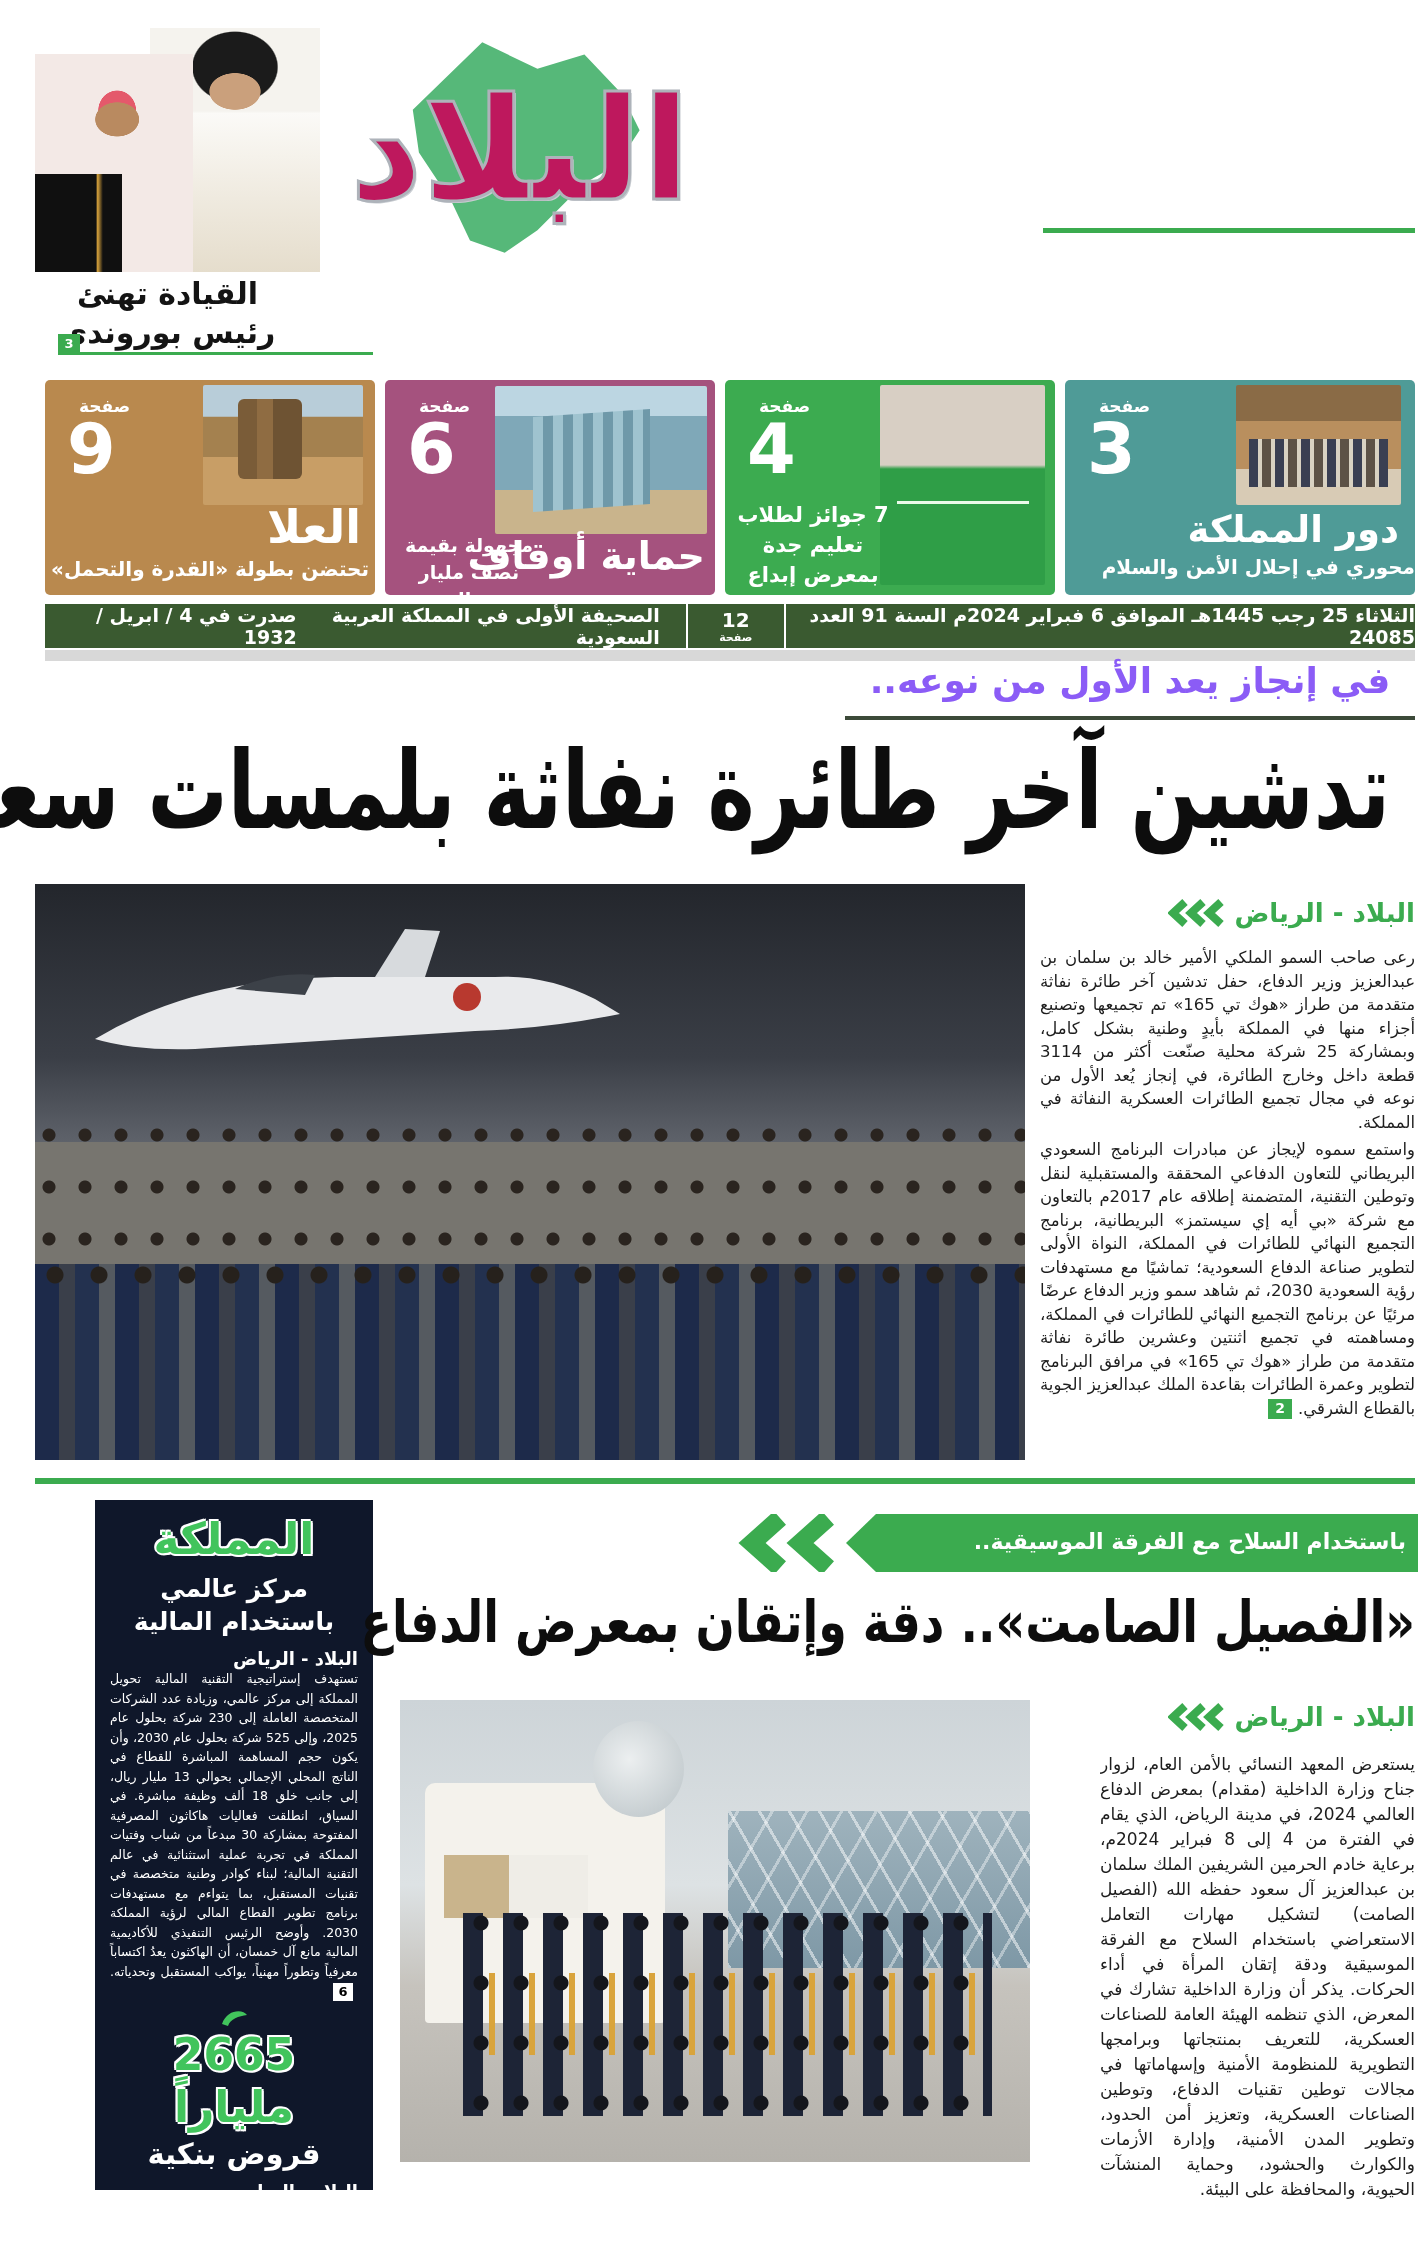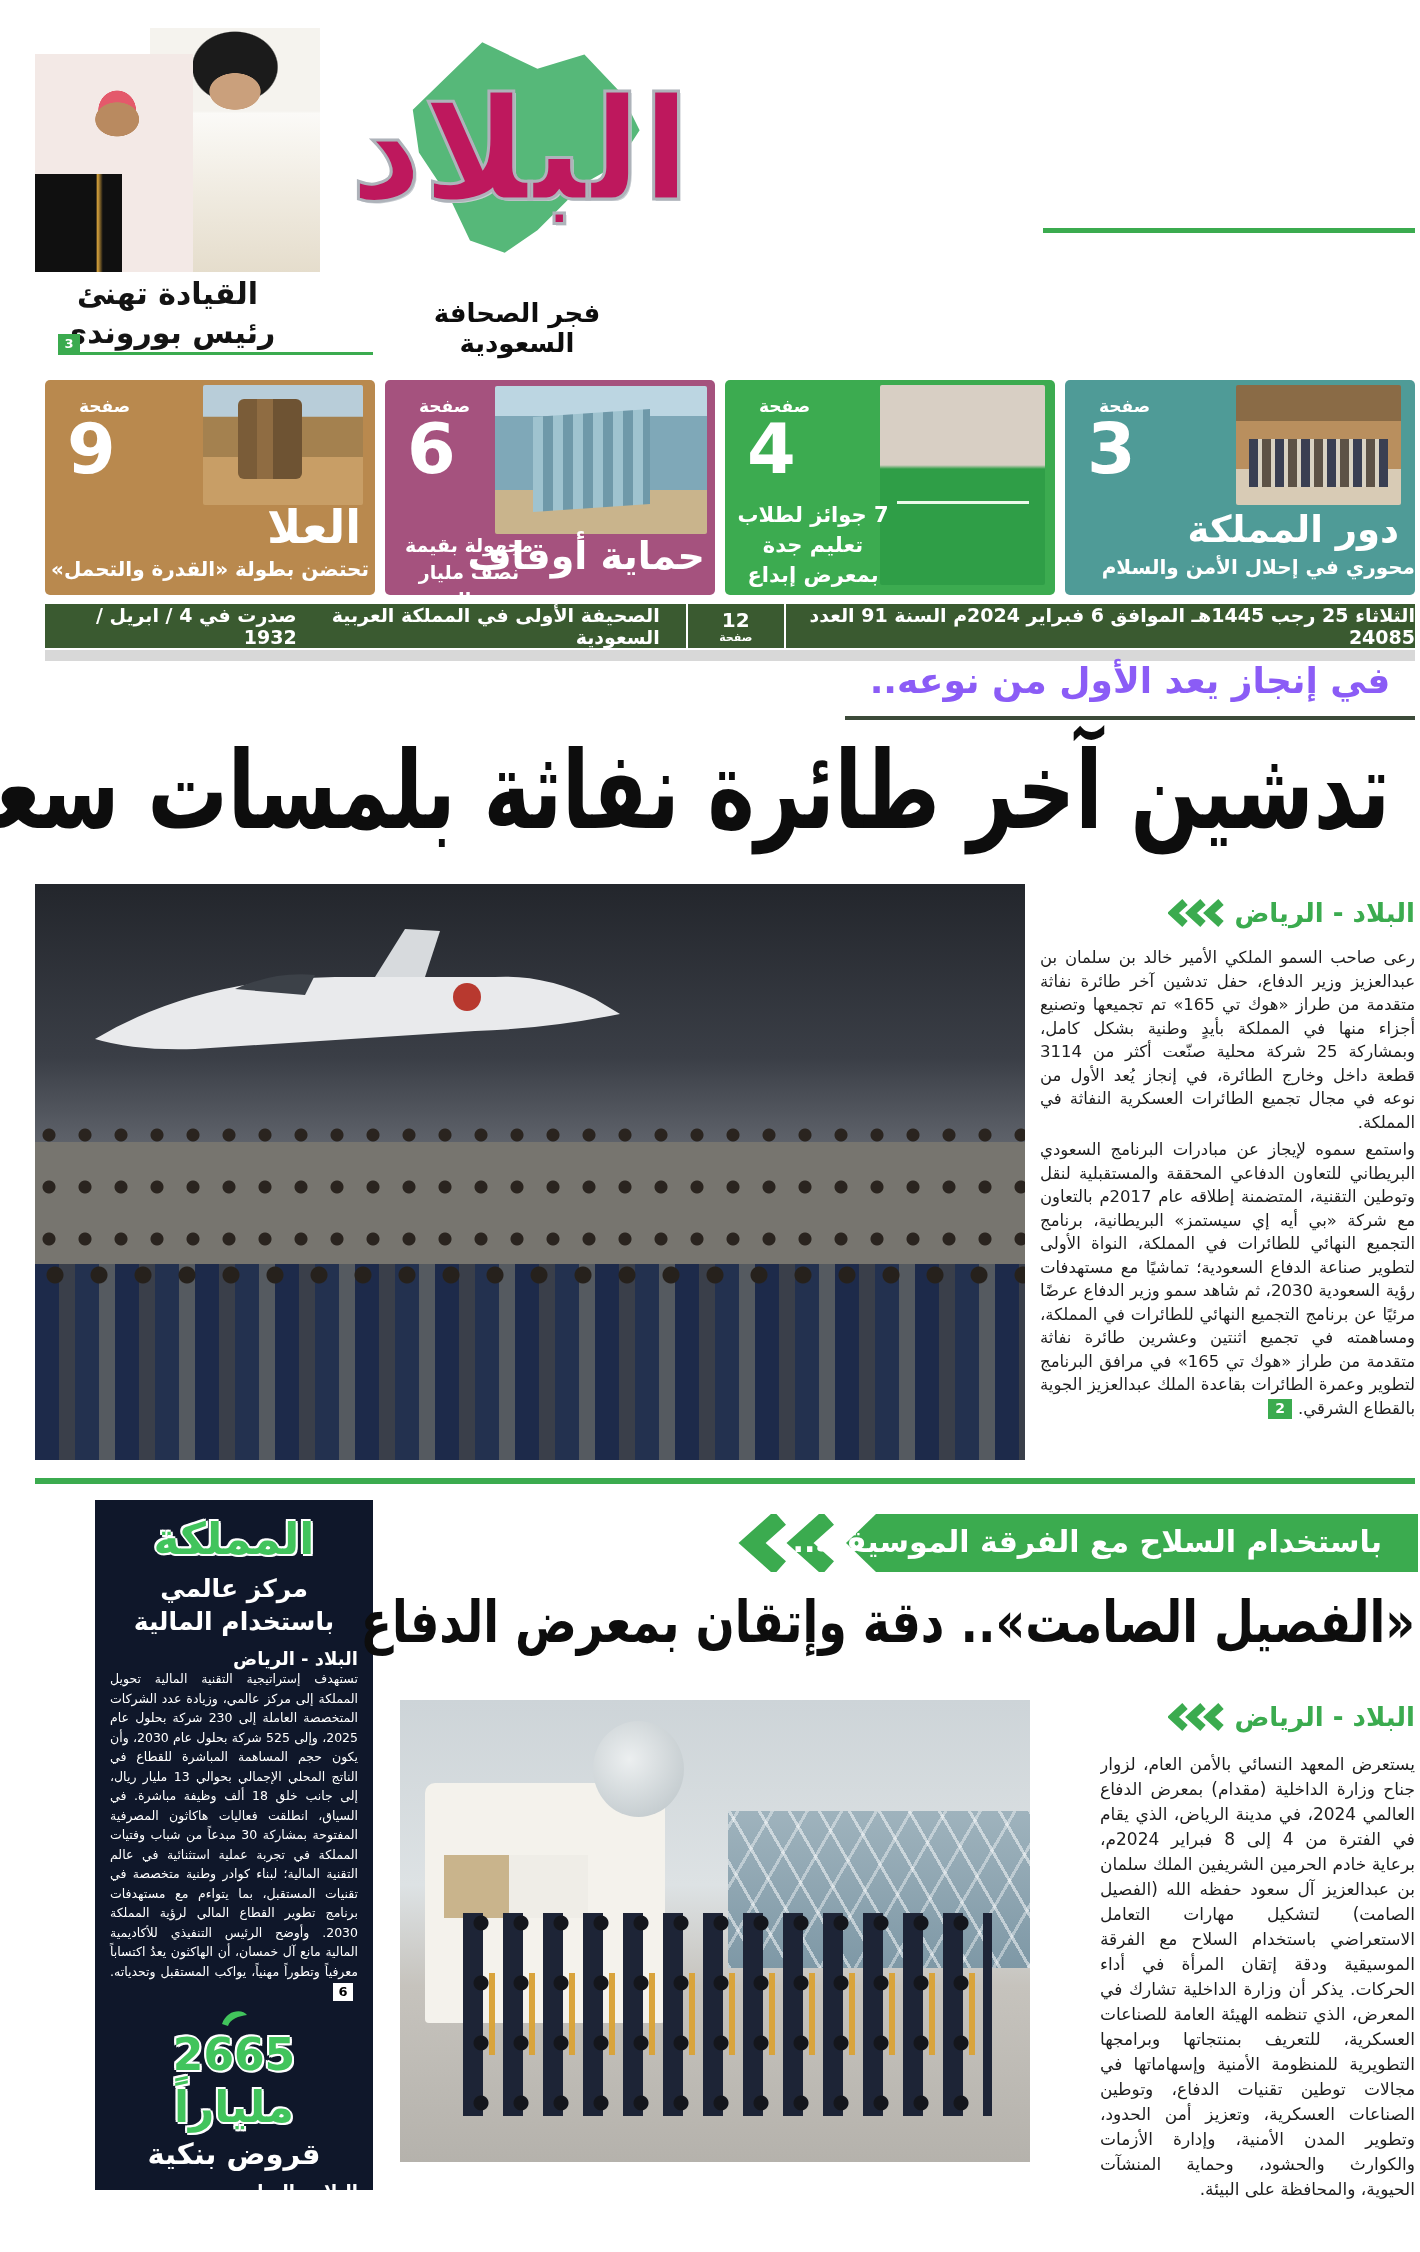--- a/index.html
+++ b/index.html
@@ -138,22 +138,22 @@
   .k-head{text-align:center;font-size:25px;line-height:33px;font-weight:800;margin-top:8px;}
   .k-byline{text-align:right;font-size:18px;font-weight:800;margin-top:10px;}
   .k-body{font-size:12.5px;line-height:19.5px;text-align:justify;font-weight:500;}
   .k-deco{text-align:center;margin-top:6px;height:20px;}
   .k-fig{text-align:center;font-size:44px;line-height:52px;font-weight:900;color:#41c45c;margin-top:2px;
     text-shadow:-2px 0 #fff,2px 0 #fff,0 -2px #fff,0 2px #fff,2px 2px #fff,-2px -2px #fff;}
   .k-head2{text-align:center;font-size:29px;font-weight:800;margin-top:4px;}
 
   
   .banner{left:660px;top:1514px;width:758px;height:58px;}
-  .banner-text{position:absolute;right:36px;top:0;height:54px;display:flex;align-items:center;
-    color:#fff;font-size:30px;font-weight:800;}
+  .banner-text{position:absolute;right:12px;top:0;height:54px;display:flex;align-items:center;
+    color:#fff;font-size:22px;font-weight:800;}
   .headline2{left:420px;top:1588px;width:995px;text-align:left;font-size:46px;font-weight:900;color:#0d0d0d;
     transform:scaleY(1.25);transform-origin:50% 0;white-space:nowrap;direction:rtl;text-align:center;}
 
   .parade-photo{left:400px;top:1700px;width:630px;height:462px;overflow:hidden;
     background:linear-gradient(180deg,#cdd4d8 0%,#dde2e4 40%,#c6c3bd 62%,#b5b2ac 100%);}
   .facade{position:absolute;right:0;top:24%;width:48%;height:34%;
     background:
       repeating-linear-gradient(60deg,rgba(255,255,255,.5) 0 3px,transparent 3px 26px),
       repeating-linear-gradient(-60deg,rgba(255,255,255,.4) 0 3px,transparent 3px 30px),
       linear-gradient(180deg,#9fb3bd,#7e98a6);}
@@ -186,21 +186,20 @@
   <div class="abs lead-caption" style="white-space:pre-line">القيادة تهنئ
 رئيس بوروندي</div>
   <div class="abs lead-rule"></div>
   <div class="abs ref-badge lead-ref">3</div>
 
   <div class="abs logo">
     <svg class="logo-map" viewBox="0 0 260 230">
       <path d="M28 78 L96 12 L150 38 L196 24 L232 62 L250 98 L228 132 L196 150 L150 196 L118 218 L84 206 L66 168 L34 120 Z" fill="#56b879"></path>
     </svg>
     <div class="logo-word">البلاد</div>
-    <div class="logo-tagline">فجر الصحافة السعودية</div>
   </div>
 
   <div class="abs camel-rule"></div>
 
 
   <div class="abs teaser t9">
     <div class="t-label">صفحة</div>
     <div class="t-num">9</div>
     <div class="t-photo"></div>
     <div class="t-title">العلا</div>

